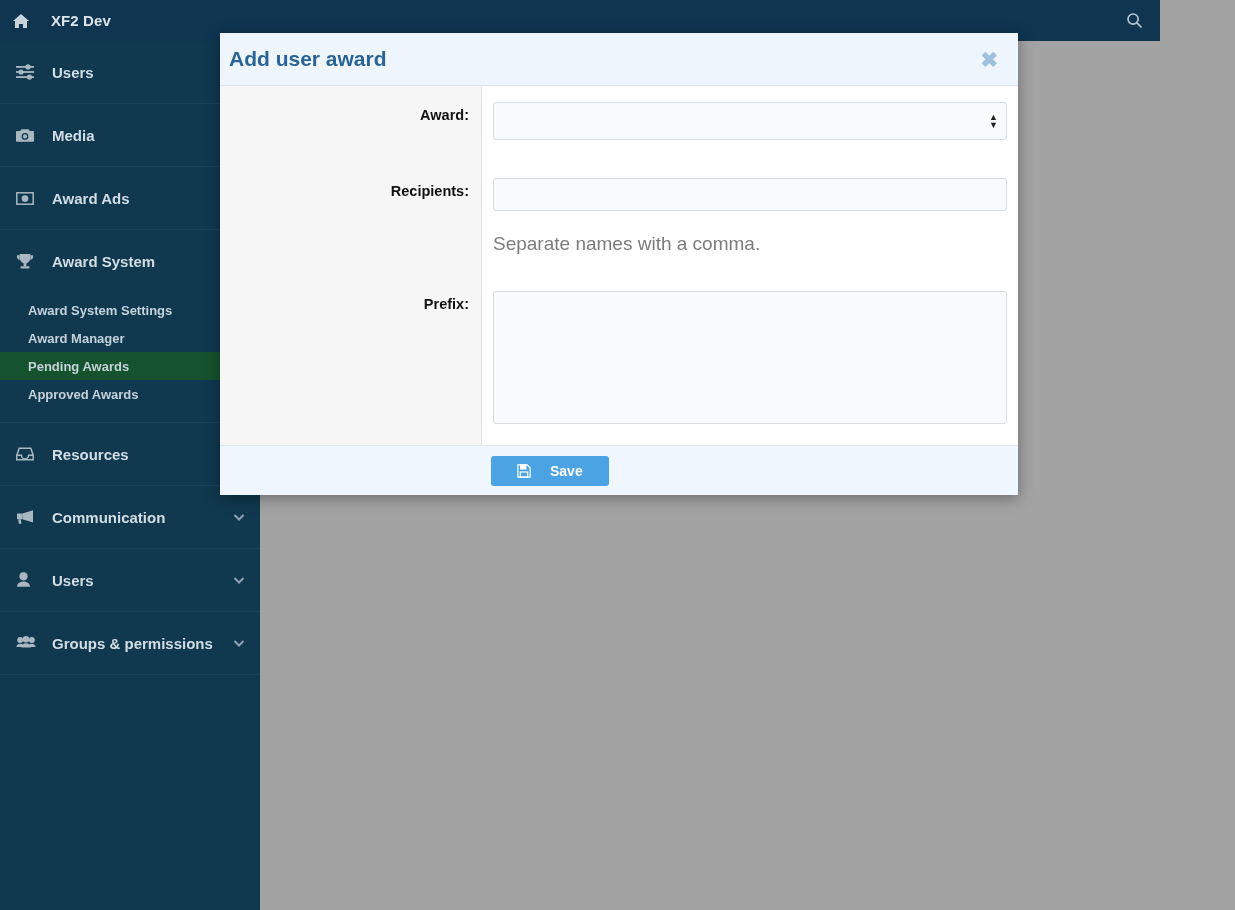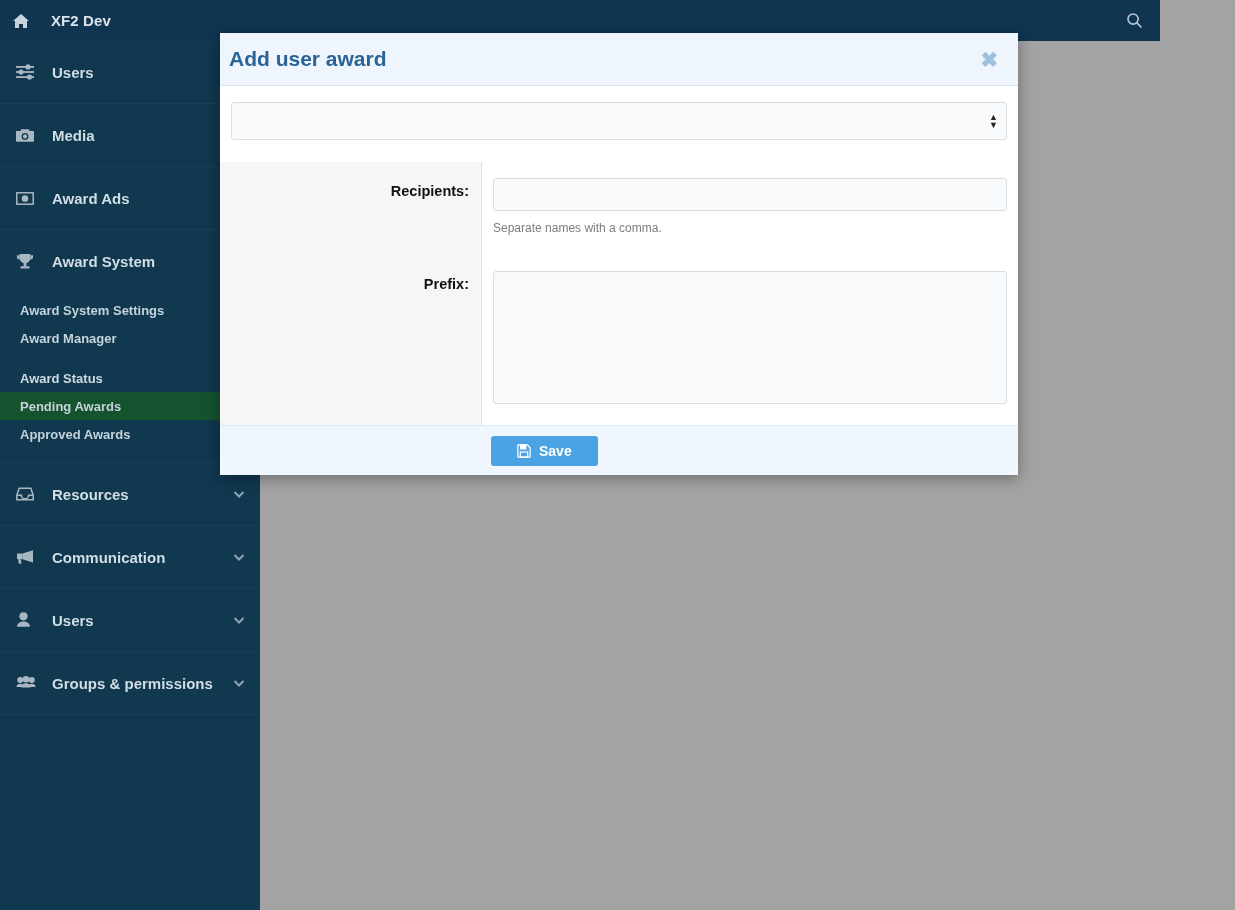--- a/index.html
+++ b/index.html
@@ -75,21 +75,21 @@
     width: 14px; height: 14px;
     flex: 0 0 14px;
   }
   .nav-sub {
     padding: 4px 0 14px 0;
     background: #10384f;
   }
   .sub-item {
     height: 28px;
     display: flex; align-items: center;
-    padding-left: 20px;
+    padding-left: 28px;
     color: #c5d2dc;
     font-size: 13px;
     font-weight: bold;
     cursor: pointer;
     position: relative;
   }
   .sub-item.section {
     color: #cfd9e1;
     margin-top: 12px;
     cursor: default;
@@ -266,41 +266,41 @@
     font-size: 9px; line-height: 8px; color: #222;
     display: flex; flex-direction: column; align-items: center;
   }
   input.ctl { height: 33px; padding: 0 8px; }
   textarea.ctl {
     height: 133px;
     padding: 7px 8px;
     resize: none;
   }
   .hint {
-    font-size: 12px;
+    font-size: 19px;
     color: #7c7c7c;
-    margin-top: 10px;
+    margin-top: 22px;
   }
   .modal-foot {
     background: #eff6fd;
     border-top: 1px solid #dee7f0;
     height: 50px;
     display: flex; align-items: center;
     padding-left: 271px;
   }
   .btn-save {
     background: #4ba3e3;
     color: #fff;
     border: none;
     border-radius: 3px;
     font-size: 14px;
     font-weight: bold;
     height: 30px;
     padding: 0 26px;
-    display: inline-flex; align-items: center; gap: 8px;
+    display: inline-flex; align-items: center; gap: 19px;
     cursor: pointer;
     font-family: "Liberation Sans", sans-serif;
   }
   svg { display: block; }
 </style>
 </head>
 <body>
 
 <div id="page">
   <div class="pg-toolbar">
@@ -425,23 +425,20 @@
           </svg>
       </span>
     </div>
     <div class="nav-sub">
       <div class="sub-item">
         <span>Award System Settings</span>
       </div>
       <div class="sub-item">
         <span>Award Manager</span>
       </div>
-      <div class="sub-item section">
-        <span>Award Status</span>
-      </div>
       <div class="sub-item active">
         <span>Pending Awards</span>
       </div>
       <div class="sub-item">
         <span>Approved Awards</span>
       </div>
     </div>
   </div>
 
   <div class="nav-group">
@@ -520,20 +517,21 @@
 
 <div id="modal">
   <div class="modal-head">
     <div class="modal-title">Add user award</div>
     <div class="modal-close">✖</div>
   </div>
 
   <div class="modal-body">
 
     <div class="frow">
+      <div class="fcell-label">Award:</div>
       <div class="fcell-field">
         <div class="select-wrap">
           <select class="ctl">
             <option></option>
           </select>
           <span class="select-arrows">
             <span>▲</span>
               <span>▼</span>
           </span>
         </div>

